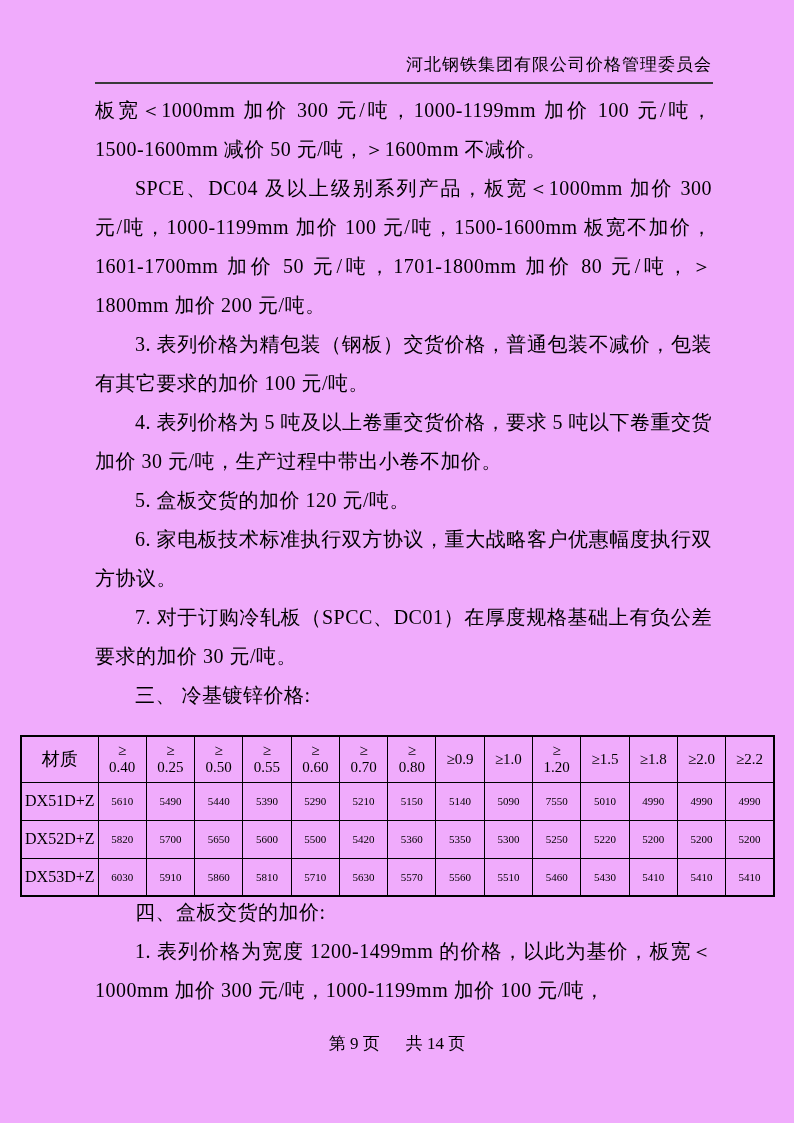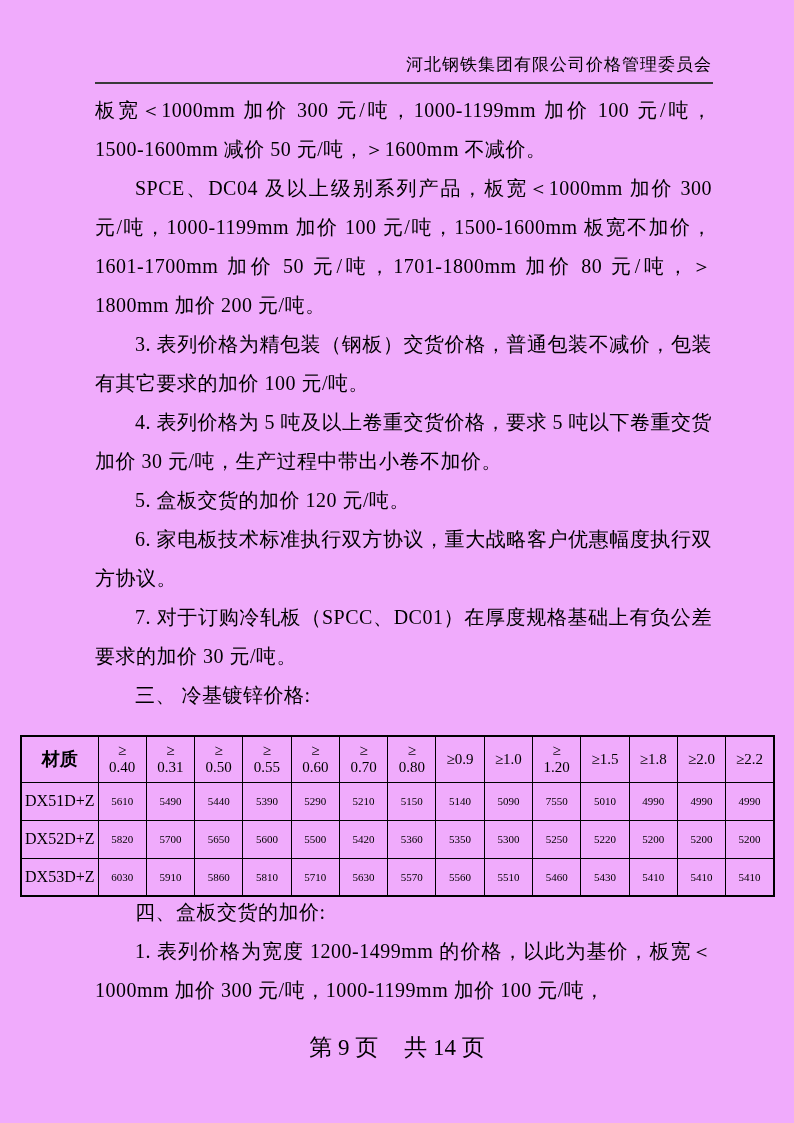--- a/index.html
+++ b/index.html
@@ -25,28 +25,28 @@
   .price-table {
     position:absolute; top:735px; left:20px; width:755px;
     border-collapse:collapse; table-layout:fixed; text-align:center;
     border:2px solid #000;
   }
   .price-table th, .price-table td {
     border:1px solid #000; font-weight:normal; padding:0; vertical-align:middle;
   }
   col.col-mat { width:77px; }
   .head-row th { height:46px; font-size:15px; line-height:17px; }
-  .head-row th.mat-head { font-size:18px;font-weight:bold; }
+  .head-row th.mat-head { font-size:18px; }
   .h1, .h2 { display:block; }
   .h2:empty { display:none; }
   .data-row td { height:38px; font-size:11px; }
   .data-row td.mat-cell { font-size:16px; }
   .doc-footer {
     position:absolute; top:1032px; left:0; width:100%;
-    text-align:center; font-size:23px;
+    text-align:center; font-size:17px;
   }
   .footer-gap { display:inline-block; width:26px; }
 </style>
 </head>
 <body>
 
 <div class="page">
 
   <div class="doc-header">河北钢铁集团有限公司价格管理委员会</div>
   <div class="header-rule"></div>
@@ -82,21 +82,21 @@
     </colgroup>
     <tbody>
       <tr class="head-row">
         <th class="mat-head">材质</th>
         <th>
             <span class="h1">≥</span>
             <span class="h2">0.40</span>
           </th>
         <th>
             <span class="h1">≥</span>
-            <span class="h2">0.31</span>
+            <span class="h2">0.25</span>
           </th>
         <th>
             <span class="h1">≥</span>
             <span class="h2">0.50</span>
           </th>
         <th>
             <span class="h1">≥</span>
             <span class="h2">0.55</span>
           </th>
         <th>

